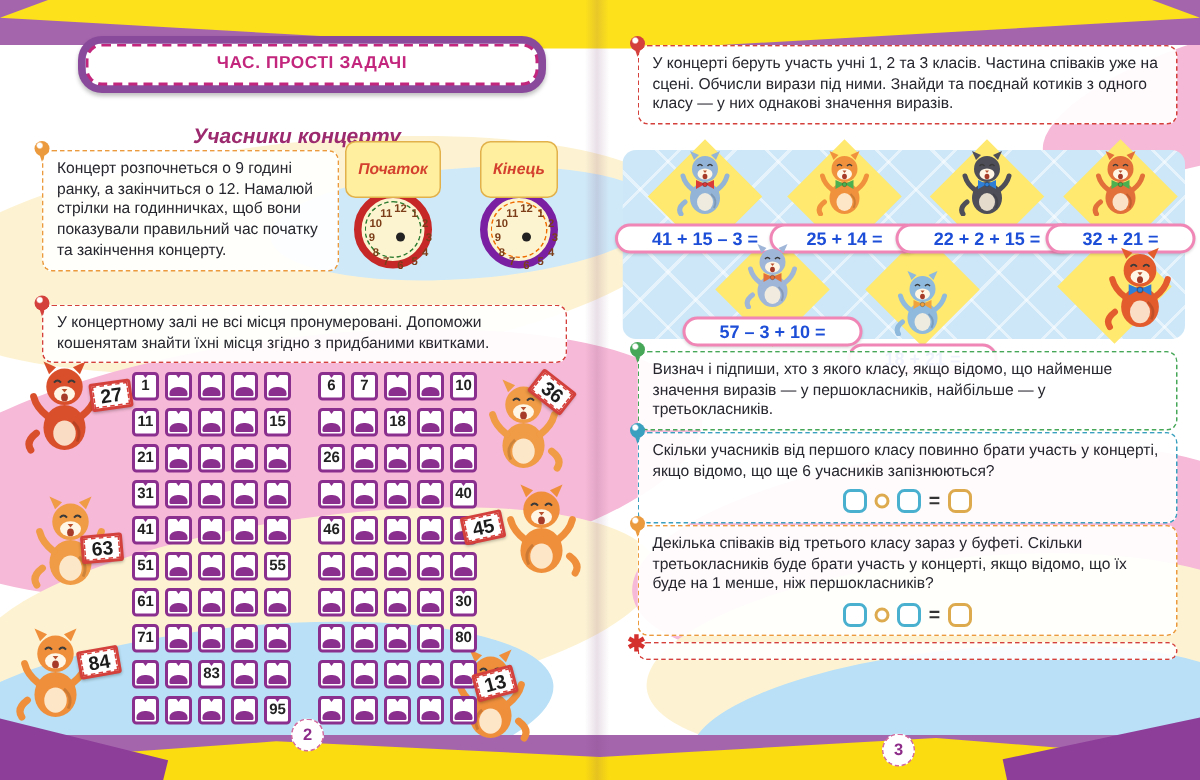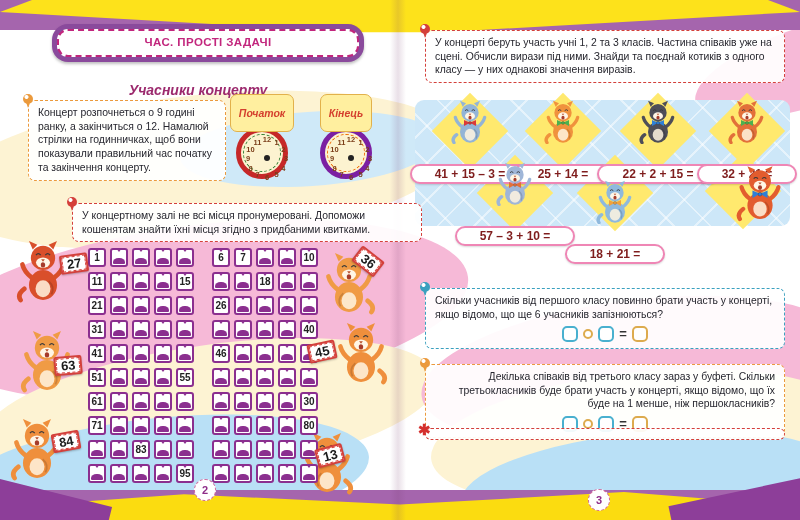--- a/index.html
+++ b/index.html
@@ -67,21 +67,21 @@
      outline-offset:-3px;box-shadow:0 1px 2px rgba(0,0,0,.25);}
   
   .stage{position:absolute;left:415px;top:100px;width:375px;height:126px;border-radius:9px;z-index:2;
      background-color:#cde7f8;
      background-image:repeating-linear-gradient(45deg,rgba(255,255,255,.5) 0 2px,transparent 2px 26px),
                       repeating-linear-gradient(135deg,rgba(255,255,255,.5) 0 2px,transparent 2px 26px);}
   .diamond{position:absolute;width:54px;height:54px;background:#ffe96e;transform:rotate(45deg);z-index:1;}
   .stage-unit{position:absolute;display:flex;flex-direction:column;align-items:center;z-index:2;}
   .stage-unit svg{width:44px;height:44px;}
   .pill{background:#fff;border:2px solid #ef86b5;border-radius:10px;padding:1px 23px;font-weight:bold;
-     font-size:12px;color:#7f1d1d;white-space:nowrap;box-shadow:0 1px 2px rgba(0,0,0,.15);margin-top:16px;}
+     font-size:12px;color:#1d4ed8;white-space:nowrap;box-shadow:0 1px 2px rgba(0,0,0,.15);}
   .stagecat7{position:absolute;right:4px;bottom:0;z-index:2;}
   .stagecat7 svg{width:52px;height:58px;}
   
   .eqrow{display:flex;align-items:center;justify-content:center;gap:5px;margin-top:4px;}
   .ebox{width:16px;height:16px;border-radius:5px;border:2px solid #49b0cf;background:#fff;}
   .ebox.gold{border-color:#ddab4e;}
   .ecirc{width:10px;height:10px;border-radius:50%;border:2px solid #ddab4e;background:#fff;}
   .eq{font-weight:bold;font-size:13px;color:#333;}
   
   .pagenum{position:absolute;width:22px;height:22px;border-radius:50%;background:#fff;
@@ -151,21 +151,21 @@
           <span class="clock-num" style="left: 26px; top: 45px;">6</span>
           <span class="clock-num" style="left: 16.5px; top: 42.4545px;">7</span>
           <span class="clock-num" style="left: 9.54552px; top: 35.5px;">8</span>
           <span class="clock-num" style="left: 7px; top: 26px;">9</span>
           <span class="clock-num" style="left: 9.54552px; top: 16.5px;">10</span>
           <span class="clock-num" style="left: 16.5px; top: 9.54552px;">11</span>
           <span class="clock-dot"></span>
         </div></div>
     </div>
 
-  <div class="task" style="left:28px;top:203px;width:350px;border-color:#d4403b;margin-left:44px;">
+  <div class="task" style="left:28px;top:203px;width:350px;border-color:#d4403b;">
     <span class="pin" style="--pc:#d4403b;"></span>
     <span>У концертному залі не всі місця пронумеровані. Допоможи кошенятам знайти їхні місця згідно з придбаними квитками.</span>
   </div>
 
   <div class="seat-grid">
       <div class="seat num">1</div>
       <div class="seat"></div>
       <div class="seat"></div>
       <div class="seat"></div>
       <div class="seat"></div>
@@ -437,34 +437,38 @@
   <path d="M23.5 16 q2.5 -3 5 0" stroke="#3a3a3a" stroke-width="1.4" fill="none"></path>
   <path d="M33.5 16 q2.5 -3 5 0" stroke="#3a3a3a" stroke-width="1.4" fill="none"></path>
   <path d="M29 20.5 l4 0 l-2 2.5 Z" fill="#b8502e"></path>
   <ellipse cx="31" cy="26.5" rx="2.4" ry="2.8" fill="#a63b2a"></ellipse>
   <path d="M31 34 L22 30 L22 39 Z" fill="#2f7fd6"></path>
           <path d="M31 34 L40 30 L40 39 Z" fill="#2f7fd6"></path>
           <circle cx="31" cy="34.5" r="2.2" fill="#2f7fd6" stroke="rgba(0,0,0,.25)"></circle>
   </svg></div>
     </div>
 
+  <div class="task" style="left:425px;top:234px;width:360px;border-color:#46a758;">
+    <span class="pin" style="--pc:#46a758;"></span>
+    <span>Визнач і підпиши, хто з якого класу, якщо відомо, що найменше значення виразів — у першокласників, найбільше — у третьокласників.</span>
+  </div>
 
   <div class="task" style="left:425px;top:288px;width:360px;border-color:#3aa0bf;">
     <span class="pin" style="--pc:#3aa0bf;"></span>
     <span>Скільки учасників від першого класу повинно брати участь у концерті, якщо відомо, що ще 6 учасників запізнюються?</span>
     <div class="eqrow">
       <span class="ebox"></span>
       <span class="ecirc"></span>
       <span class="ebox"></span>
       <span class="eq">=</span>
       <span class="ebox gold"></span>
     </div>
   </div>
 
-  <div class="task" style="left:425px;top:364px;width:360px;border-color:#eb9a3d;text-align:right;">
+  <div class="task" style="left:425px;top:350px;width:360px;border-color:#eb9a3d;">
     <span class="pin" style="--pc:#eb9a3d;"></span>
     <span>Декілька співаків від третього класу зараз у буфеті. Скільки третьокласників буде брати участь у концерті, якщо відомо, що їх буде на 1 менше, ніж першокласників?</span>
     <div class="eqrow">
       <span class="ebox"></span>
       <span class="ecirc"></span>
       <span class="ebox"></span>
       <span class="eq">=</span>
       <span class="ebox gold"></span>
     </div>
   </div>

